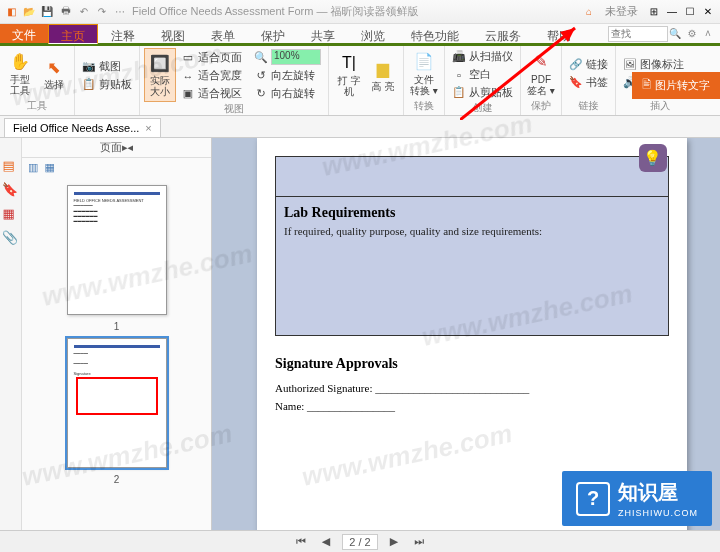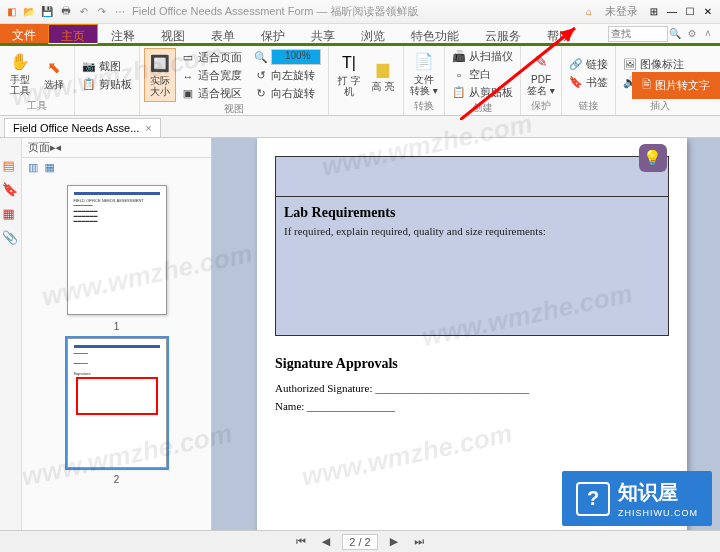--- a/index.html
+++ b/index.html
@@ -20,31 +20,31 @@
 .rg{border-right:1px solid #e0e0e0;display:flex;flex-direction:column;padding:2px 4px}
 .rg-body{flex:1;display:flex;gap:2px}
 .rg-label{text-align:center;color:#888;font-size:10px}
 .big-btn{width:32px;display:flex;flex-direction:column;align-items:center;justify-content:center;gap:2px;padding:2px}
 .big-btn.sel{background:#fce3cc;border:1px solid #e8a562}
 .big-btn .ic{width:20px;height:20px;display:flex;align-items:center;justify-content:center;font-size:16px}
 .big-btn .lb{font-size:10px;color:#444;text-align:center;line-height:11px}
 .sm-list{display:flex;flex-direction:column;gap:1px;justify-content:center}
 .sm-btn{display:flex;align-items:center;gap:3px;padding:1px 3px;font-size:10px;color:#444;white-space:nowrap}
 .sm-btn .ic{width:14px;height:14px;font-size:11px;display:flex;align-items:center;justify-content:center}
-.zoom-sel{width:50px;height:16px;border:1px solid #ccc;font-size:10px;padding:0 13px;background:#0ea5e9}
+.zoom-sel{width:50px;height:16px;border:1px solid #ccc;font-size:10px;padding:0 2px;background:#86efac}
 .img2txt{position:absolute;right:0;top:72px;background:#e8651b;color:#fff;padding:4px 10px;font-size:12px;display:flex;align-items:center;gap:4px;z-index:5}
 .doctab-bar{height:22px;background:#f5f5f5;border-bottom:1px solid #ccc;display:flex;align-items:end;padding:0 4px}
 .doctab{background:#fff;border:1px solid #ccc;border-bottom:none;padding:3px 8px;display:flex;align-items:center;gap:6px;font-size:11px;max-width:180px}
 .doctab .x{color:#888;cursor:pointer}
 .workspace{position:absolute;top:138px;left:0;right:0;bottom:22px;display:flex}
 .sidebar{width:22px;background:#f5f5f5;border-right:1px solid #ddd;display:flex;flex-direction:column;gap:8px;padding-top:20px;align-items:center}
 .sb-ico{width:16px;height:16px;font-size:13px;color:#666}
 .sb-ico.active{color:#e8651b}
 .thumbs{width:190px;background:#fafafa;border-right:1px solid #ccc;display:flex;flex-direction:column}
-.th-head{height:20px;border-bottom:1px solid #ddd;padding:2px 6px;color:#555;display:flex;align-items:center;justify-content:flex-start}
+.th-head{height:20px;border-bottom:1px solid #ddd;padding:2px 6px;color:#555;display:flex;align-items:center;justify-content:center}
 .th-tools{padding:3px 6px;display:flex;gap:6px;color:#4a7db5}
 .th-body{flex:1;overflow:auto;padding:8px;display:flex;flex-direction:column;align-items:center;gap:6px}
 .thumb{width:100px;height:130px;background:#fff;border:1px solid #999;box-shadow:1px 1px 3px rgba(0,0,0,.2);position:relative;padding:6px}
 .thumb.sel{outline:2px solid #4a90d9}
 .th-num{font-size:10px;color:#555}
 .viewer{flex:1;background:#b8c5d9;overflow:auto;position:relative;padding:0 0 0 12px}
 .page{background:#fff;margin:0 auto;width:430px;min-height:500px;box-shadow:2px 2px 6px rgba(0,0,0,.3);padding:18px;position:relative}
 .field-box{border:1px solid #333;background:#c5cde5;padding:8px;margin-bottom:16px}
 .field-box h3{font-family:Georgia,serif;font-weight:bold;font-size:14px;margin-bottom:4px;color:#000}
 .field-box p{font-family:Georgia,serif;font-size:11px;color:#222}
@@ -311,21 +311,21 @@
       </div>
       <div class="th-num">2</div>
     </div>
   </div>
   <div class="viewer">
     <div class="page">
       <div class="bulb">💡</div>
       <div style="height:40px;background:#c5cde5;border:1px solid #333;border-bottom:none;margin-bottom:0"></div>
       <div class="field-box" style="height:140px">
         <h3>Lab Requirements</h3>
-        <p>If required, explain required, quality and size requirements:</p>
+        <p>If required, quality purpose, quality and size requirements:</p>
       </div>
       <div class="sig">
         <h3>Signature Approvals</h3>
         <div class="sig-line">Authorized Signature: ____________________________</div>
         <div class="sig-line">Name: ________________</div>
       </div>
     </div>
   </div>
 </div>
 

